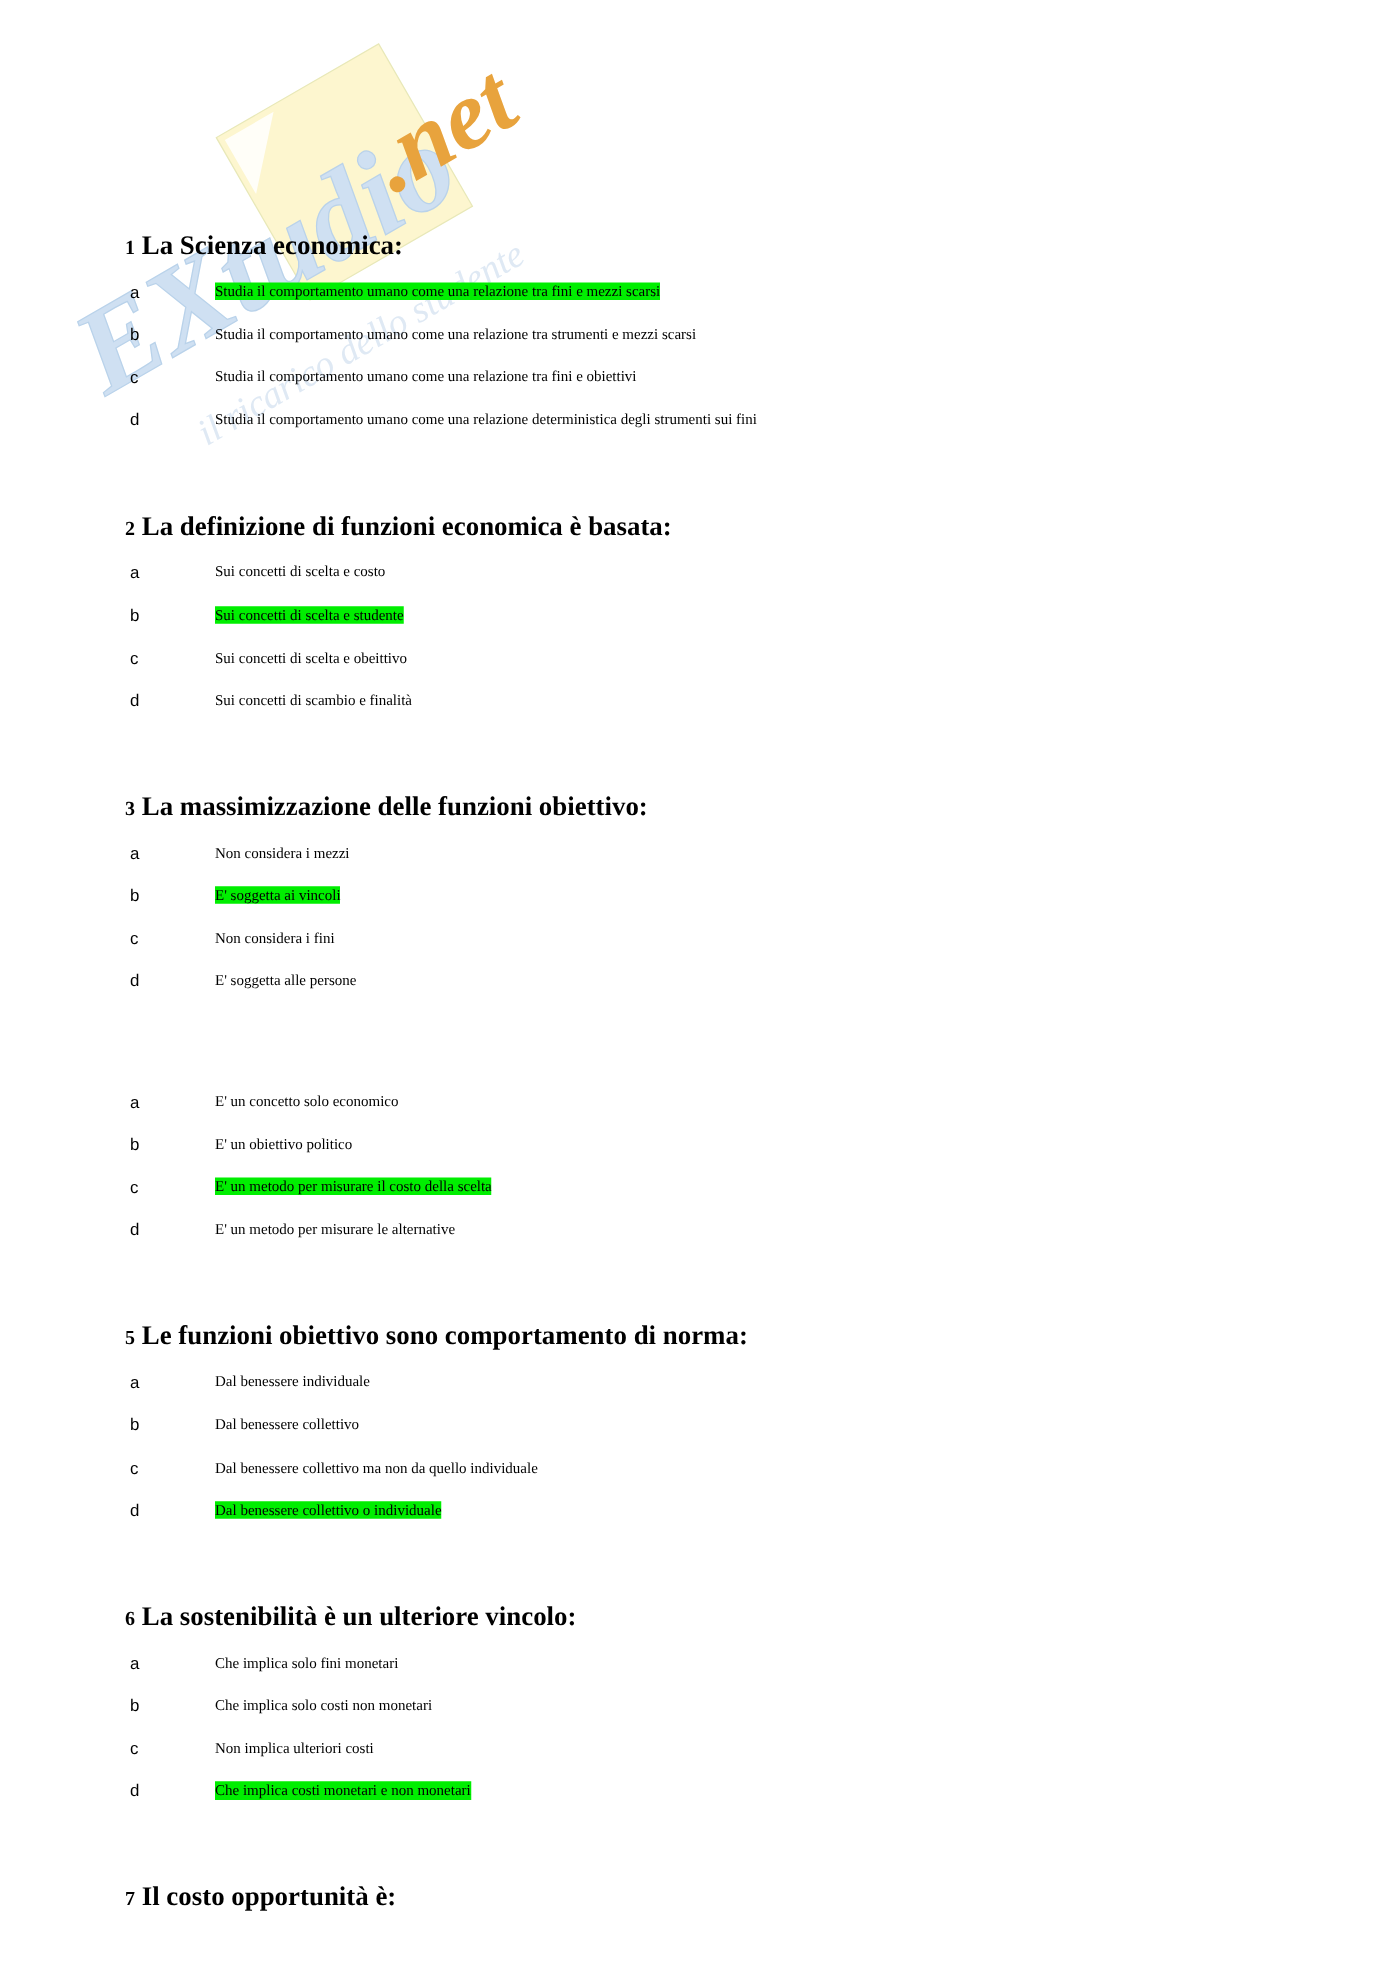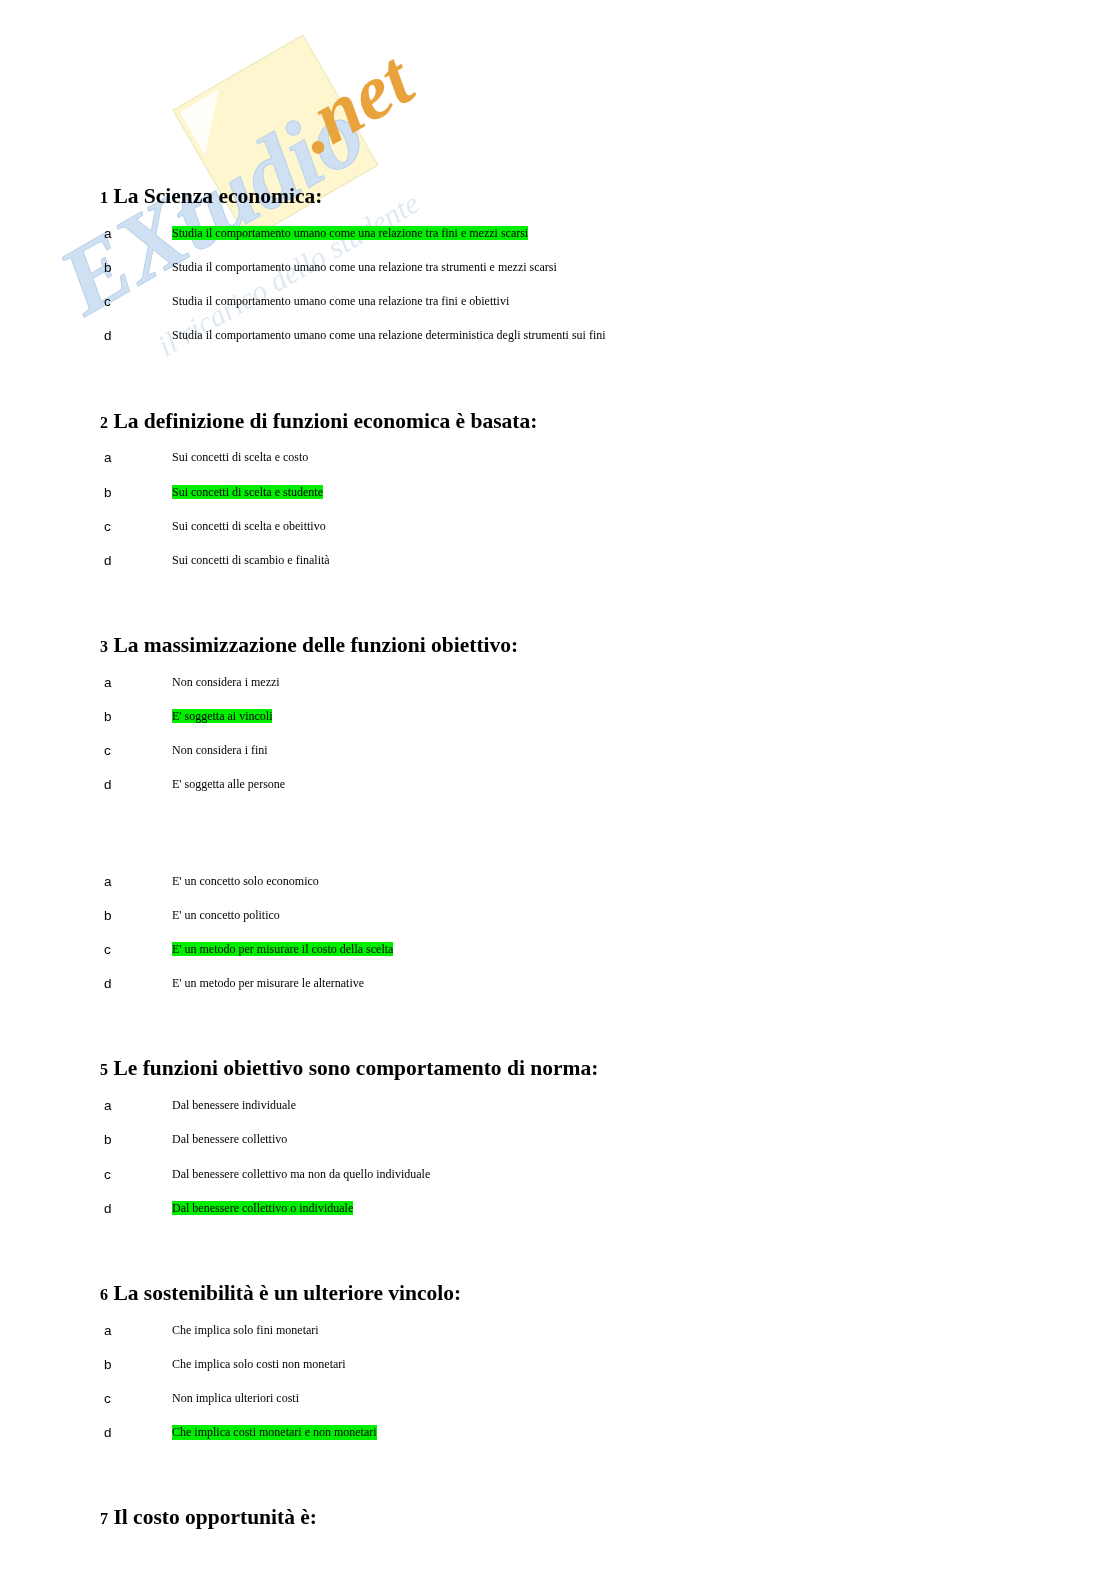--- a/index.html
+++ b/index.html
@@ -182,21 +182,21 @@
     <div class="gap-lg"></div>
 
     <div class="question-block">
       <div class="answers">
         <div class="answer-row">
           <div class="ans-letter">a</div>
           <div class="ans-text">E' un concetto solo economico</div>
         </div>
         <div class="answer-row">
           <div class="ans-letter">b</div>
-          <div class="ans-text">E' un concetto politico</div>
+          <div class="ans-text">E' un obiettivo politico</div>
         </div>
         <div class="answer-row">
           <div class="ans-letter">c</div>
           <div class="ans-text hl">E' un metodo per misurare il costo della scelta</div>
         </div>
         <div class="answer-row">
           <div class="ans-letter">d</div>
           <div class="ans-text">E' un metodo per misurare le alternative</div>
         </div>
       </div>

